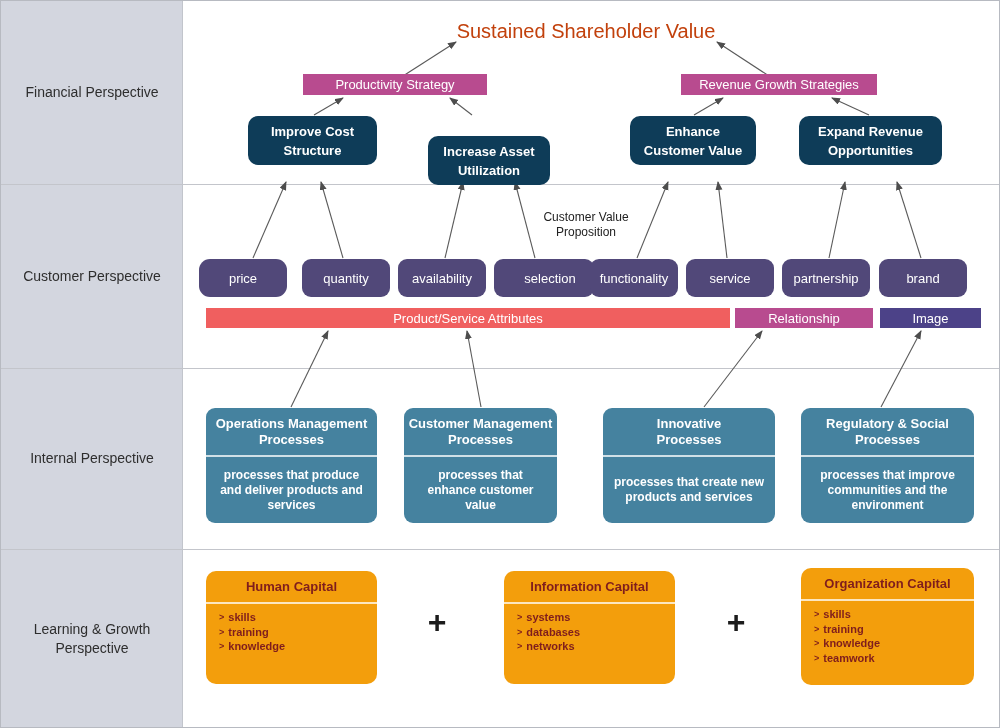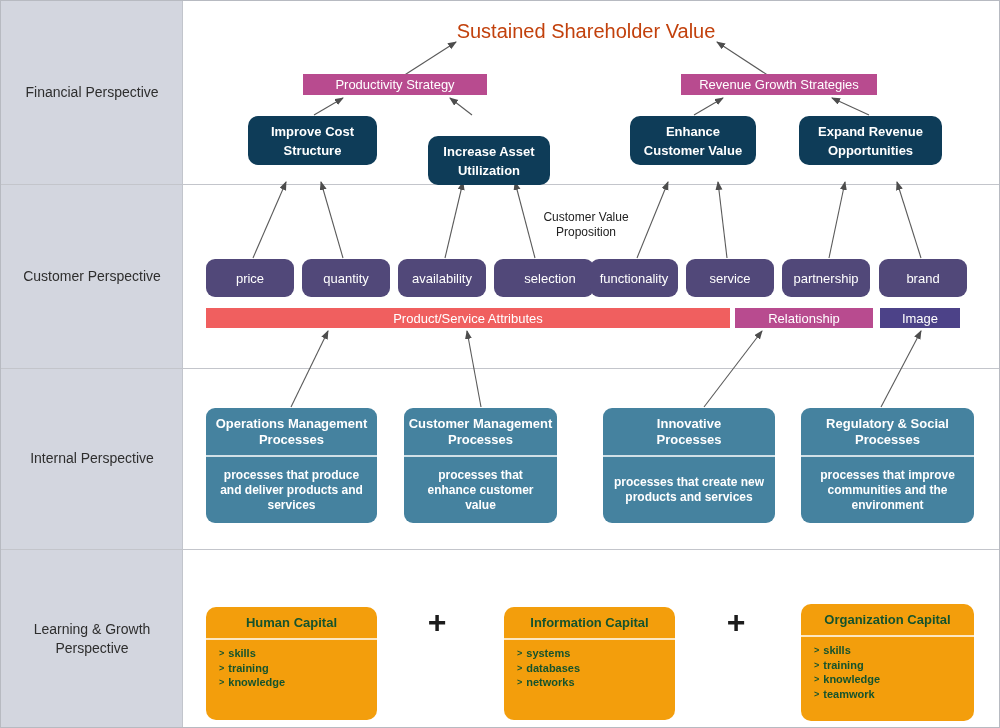--- a/index.html
+++ b/index.html
@@ -22,21 +22,21 @@
   .title{position:absolute;left:370px;top:19px;width:430px;text-align:center;color:#c2410c;font-size:20px;}
   .note{position:absolute;left:515px;top:209px;width:140px;text-align:center;color:#222;font-size:12px;line-height:15px;white-space:pre-line;}
   .attr-box{position:absolute;top:258px;height:38px;width:88px;background:#514879;border-radius:9px;
     display:flex;align-items:center;justify-content:center;color:#fff;font-size:13px;}
   .group-bar{position:absolute;top:307px;height:20px;display:flex;align-items:center;justify-content:center;color:#fff;font-size:13px;}
   .teal-box{position:absolute;top:407px;height:115px;background:#45829f;border-radius:9px;color:#fff;box-sizing:border-box;}
   .teal-head{height:47px;display:flex;align-items:center;justify-content:center;text-align:center;
     font-size:13px;font-weight:700;line-height:16px;white-space:pre-line;border-bottom:2px solid rgba(255,255,255,0.75);}
   .teal-body{height:66px;display:flex;align-items:center;justify-content:center;text-align:center;
     font-size:12px;font-weight:700;line-height:15px;padding:0 10px;}
-  .orange-box{position:absolute;top:570px;background:#f39e0c;border-radius:10px;color:#14532d;box-sizing:border-box;margin-top:36px;}
+  .orange-box{position:absolute;top:570px;background:#f39e0c;border-radius:10px;color:#7f1d1d;box-sizing:border-box;}
   .orange-head{height:31px;display:flex;align-items:center;justify-content:center;text-align:center;
     font-size:13px;font-weight:700;border-bottom:2px solid rgba(255,255,255,0.75);}
   .orange-items{padding:7px 0 0 13px;font-size:11px;font-weight:700;line-height:13.5px;}
   .orange-items .row{display:flex;align-items:baseline;}
   .orange-items .bullet{font-size:9px;margin-right:4px;position:relative;top:-1px;}
   .plus{position:absolute;top:604px;width:34px;text-align:center;color:#1c1c1c;font-size:32px;font-weight:600;line-height:34px;}
   .arrows{position:absolute;left:0;top:0;width:1000px;height:728px;pointer-events:none;}
 </style>
 </head>
 <body>
@@ -92,32 +92,32 @@
   <div class="dark-box" style="left:427px;width:122px;margin-top:20px;">Increase Asset
 Utilization</div>
   <div class="dark-box" style="left:629px;width:126px;">Enhance
 Customer Value</div>
   <div class="dark-box" style="left:798px;width:143px;">Expand Revenue
 Opportunities</div>
 
   <div class="note">Customer Value
 Proposition</div>
 
-  <div class="attr-box" style="left:205px;">price</div>
+  <div class="attr-box" style="left:198px;border-radius:11px;">price</div>
   <div class="attr-box" style="left:301px;">quantity</div>
   <div class="attr-box" style="left:397px;">availability</div>
   <div class="attr-box" style="left:493px;padding-left:12px;">selection</div>
   <div class="attr-box" style="left:589px;">functionality</div>
   <div class="attr-box" style="left:685px;">service</div>
   <div class="attr-box" style="left:781px;">partnership</div>
   <div class="attr-box" style="left:878px;">brand</div>
 
   <div class="group-bar" style="left:205px;width:524px;background:#f05f5f;">Product/Service Attributes</div>
   <div class="group-bar" style="left:734px;width:138px;background:#b84b8f;">Relationship</div>
-  <div class="group-bar" style="left:879px;width:80px;background:#4c4288;">Image</div>
+  <div class="group-bar" style="left:879px;width:101px;background:#4c4288;">Image</div>
 
   <div class="teal-box" style="left:205px;width:171px;">
     <div class="teal-head">Operations Management
 Processes</div>
     <div class="teal-body">processes that produce and deliver products and services</div>
   </div>
   <div class="teal-box" style="left:403px;width:153px;">
     <div class="teal-head">Customer Management
 Processes</div>
     <div class="teal-body">processes that enhance customer value</div>

